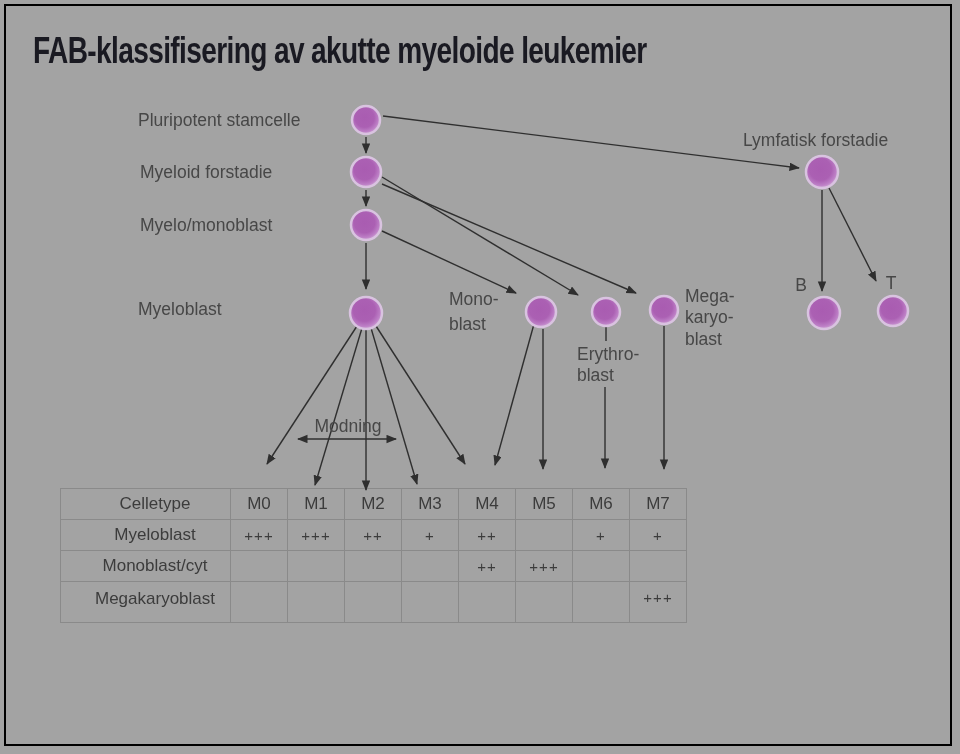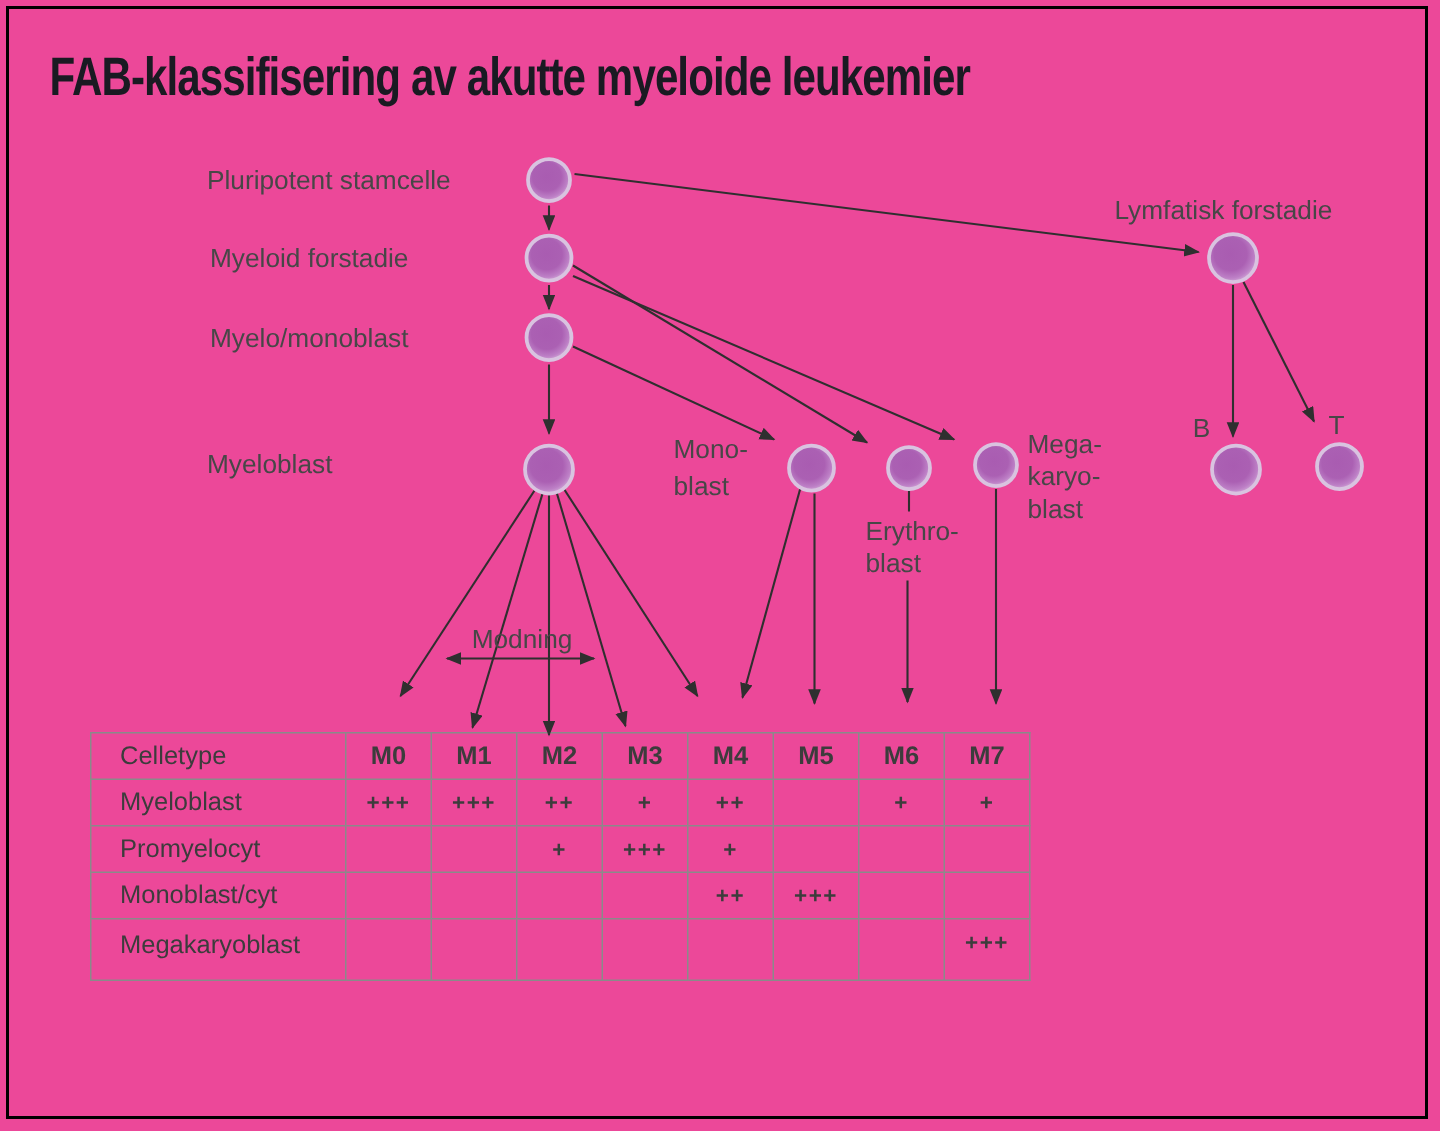--- a/index.html
+++ b/index.html
@@ -1,32 +1,32 @@
 <!DOCTYPE html>
 <html><head>
 <meta charset="utf-8">
 <style>
   html,body{margin:0;padding:0;background:#ffffff;}
-  #page{position:relative;width:960px;height:754px;background:#ec4899;overflow:hidden;
+  #page{position:relative;width:960px;height:754px;background:#a3a3a3;overflow:hidden;
         font-family:"Liberation Sans",sans-serif;}
   #frame{position:absolute;left:4px;top:4px;width:948px;height:742px;
          border:2px solid #000000;box-sizing:border-box;}
   #title{position:absolute;left:33px;top:30px;font-size:36px;font-weight:bold;
          color:#1a1a22;letter-spacing:-0.8px;white-space:nowrap;
          transform:scaleX(0.78);transform-origin:left top;}
   
   #diagram{position:absolute;left:0;top:0;z-index:3;pointer-events:none;}
   #diagram text{font-family:"Liberation Sans",sans-serif;font-size:17.5px;fill:#474747;}
   
   #fab-table{position:absolute;left:60px;top:488px;z-index:1;border-collapse:collapse;
              table-layout:fixed;font-size:17px;color:#3c3c3c;}
   #fab-table td,#fab-table th{border:1px solid #8a8a8a;padding:0;box-sizing:border-box;
              font-weight:normal;overflow:hidden;white-space:nowrap;}
-  #fab-table .lbl{width:170px;text-align:left;padding-left:19px;}
-  #fab-table .m{width:57px;text-align:center;font-weight:bold;}
+  #fab-table .lbl{width:170px;text-align:center;padding-left:19px;}
+  #fab-table .m{width:57px;text-align:center;}
   #fab-table .plus{font-size:15px;letter-spacing:1px;color:#3c3c3c;}
   #fab-table tr{height:31px;}
   #fab-table tr.tall{height:41px;vertical-align:top;}
   #fab-table tr.tall td{padding-top:7px;margin-left:28px;}
 </style>
 </head>
 <body>
 
 <div id="page">
   <div id="frame"></div>
@@ -49,31 +49,20 @@
       <tr>
         <td class="lbl">Myeloblast</td>
         <td class="m plus">+++</td>
         <td class="m plus">+++</td>
         <td class="m plus">++</td>
         <td class="m plus">+</td>
         <td class="m plus">++</td>
         <td class="m plus"></td>
         <td class="m plus">+</td>
         <td class="m plus">+</td>
-      </tr>
-      <tr>
-        <td class="lbl">Promyelocyt</td>
-        <td class="m plus"></td>
-        <td class="m plus"></td>
-        <td class="m plus">+</td>
-        <td class="m plus">+++</td>
-        <td class="m plus">+</td>
-        <td class="m plus"></td>
-        <td class="m plus"></td>
-        <td class="m plus"></td>
       </tr>
       <tr>
         <td class="lbl">Monoblast/cyt</td>
         <td class="m plus"></td>
         <td class="m plus"></td>
         <td class="m plus"></td>
         <td class="m plus"></td>
         <td class="m plus">++</td>
         <td class="m plus">+++</td>
         <td class="m plus"></td>

